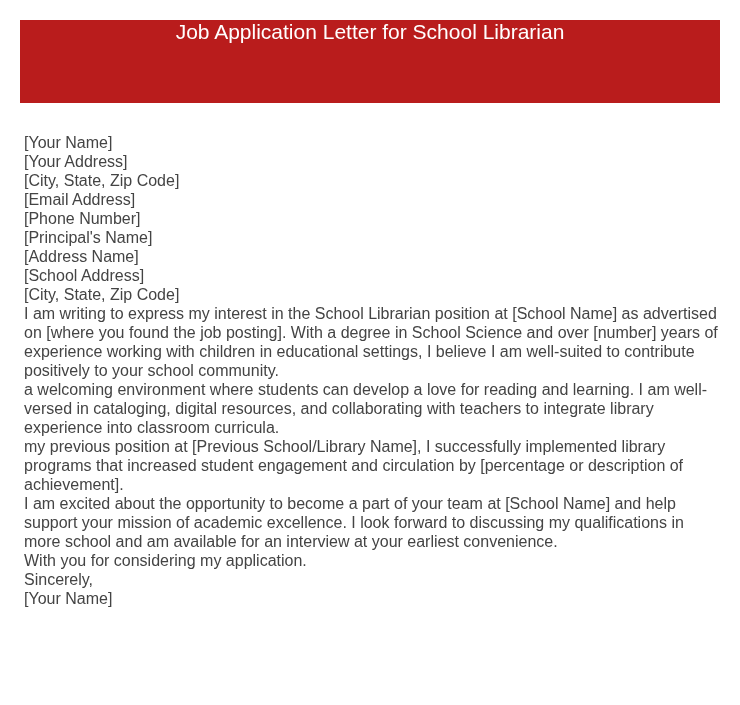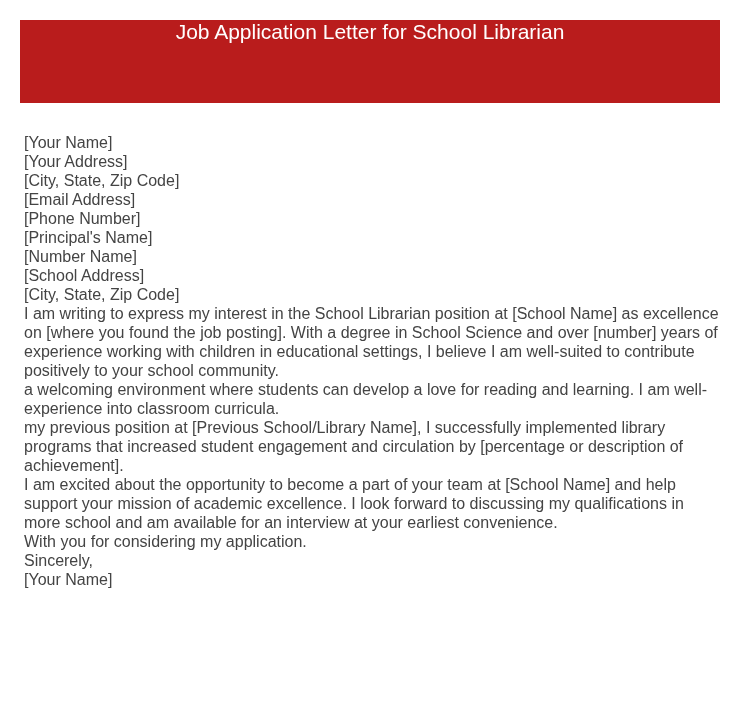--- a/index.html
+++ b/index.html
@@ -55,33 +55,34 @@
 <div class="letter">
   <div>
     <span class="line">[Your Name]</span>
     <span class="line">[Your Address]</span>
     <span class="line">[City, State, Zip Code]</span>
     <span class="line">[Email Address]</span>
     <span class="line">[Phone Number]</span>
   </div>
   <div>
     <span class="line">[Principal's Name]</span>
-    <span class="line">[Number Name]</span>
+    <span class="line">[Address Name]</span>
     <span class="line">[School Address]</span>
     <span class="line">[City, State, Zip Code]</span>
   </div>
 
   <div>
-    <span class="line">I am writing to express my interest in the School Librarian position at [School Name] as excellence</span>
+    <span class="line">I am writing to express my interest in the School Librarian position at [School Name] as advertised</span>
     <span class="line">on [where you found the job posting]. With a degree in School Science and over [number] years of</span>
     <span class="line">experience working with children in educational settings, I believe I am well-suited to contribute</span>
     <span class="line">positively to your school community.</span>
   </div>
   <div>
     <span class="line">a welcoming environment where students can develop a love for reading and learning. I am well-</span>
+    <span class="line">versed in cataloging, digital resources, and collaborating with teachers to integrate library</span>
     <span class="line">experience into classroom curricula.</span>
   </div>
   <div>
     <span class="line">my previous position at [Previous School/Library Name], I successfully implemented library</span>
     <span class="line">programs that increased student engagement and circulation by [percentage or description of</span>
     <span class="line">achievement].</span>
   </div>
   <div>
     <span class="line">I am excited about the opportunity to become a part of your team at [School Name] and help</span>
     <span class="line">support your mission of academic excellence. I look forward to discussing my qualifications in</span>

